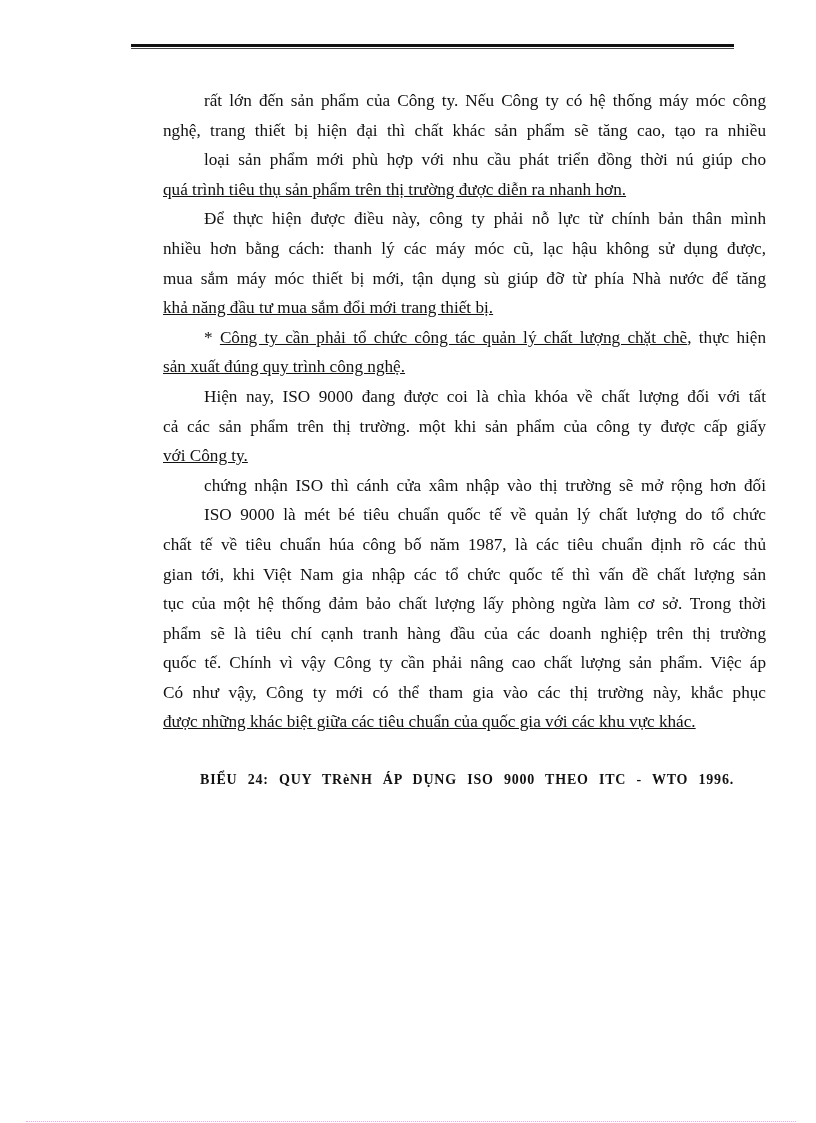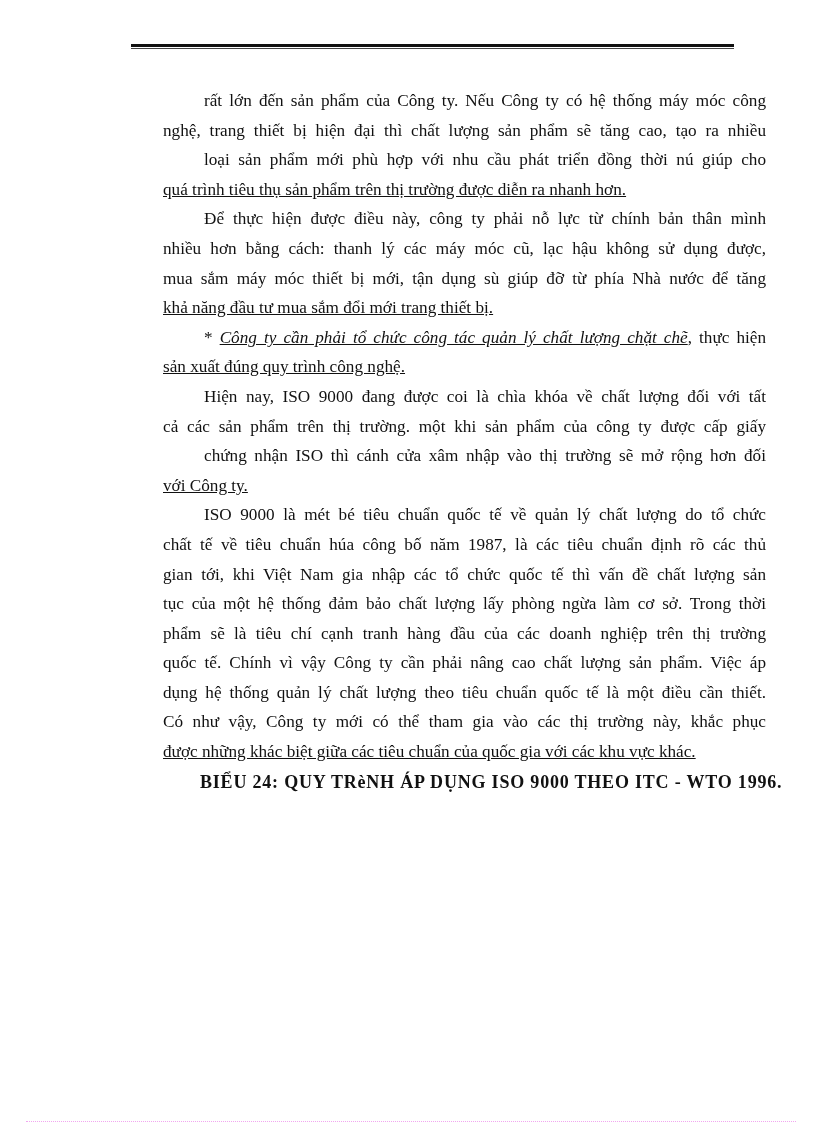--- a/index.html
+++ b/index.html
@@ -5,58 +5,57 @@
   html, body { margin:0; padding:0; background:#ffffff; }
   body { width:816px; height:1123px; position:relative; overflow:hidden;
          font-family:"Liberation Serif","DejaVu Serif",serif; color:#111; }
   .header-rule { position:absolute; left:131px; top:44px; width:603px; height:6px; }
   .header-rule .thick { position:absolute; left:0; top:0; width:100%; height:3px; background:#111; }
   .header-rule .thin { position:absolute; left:0; top:4px; width:100%; height:1px; background:#444; }
   .body-text { position:absolute; left:131px; top:86px; width:603px; font-size:17.2px; line-height:29.6px; text-align:justify;margin-left:32px; }
   .line { display:block; white-space:nowrap; text-align:justify; text-align-last:justify; height:29.6px; }
   .line.last { text-align-last:left;text-decoration:underline; }
   .indent { padding-left:41px; }
-  .u { text-decoration:underline;font-style:italic; }
-  .caption { position:absolute; left:200px; top:772px; width:534px; font-size:18px; font-weight:bold; letter-spacing:0.8px; text-align:justify; text-align-last:justify; white-space:nowrap; }
+  .u { text-decoration:underline; }
+  .caption { position:absolute; left:200px; top:772px; width:534px; font-size:14px; font-weight:bold; letter-spacing:0.8px; text-align:justify; text-align-last:justify; white-space:nowrap; }
   .footer-dots { position:absolute; left:26px; top:1121px; width:770px; height:0; border-top:1px dotted #f2a6f0; }
 </style>
 </head>
 <body>
 
 <div class="header-rule">
   <div class="thick"></div>
   <div class="thin"></div>
 </div>
 
 <div class="body-text">
 
   <span class="line indent">rất lớn đến sản phẩm của Công ty. Nếu Công ty có hệ thống máy móc công</span>
-  <span class="line">nghệ, trang thiết bị hiện đại thì chất lượng sản phẩm sẽ tăng cao, tạo ra nhiều</span>
+  <span class="line">nghệ, trang thiết bị hiện đại thì chất khác sản phẩm sẽ tăng cao, tạo ra nhiều</span>
   <span class="line indent">loại sản phẩm mới phù hợp với nhu cầu phát triển đồng thời nú giúp cho</span>
   <span class="line last">quá trình tiêu thụ sản phẩm trên thị trường được diễn ra nhanh hơn.</span>
 
   <span class="line indent">Để thực hiện được điều này, công ty phải nỗ lực từ chính bản thân mình</span>
   <span class="line">nhiều hơn bằng cách: thanh lý các máy móc cũ, lạc hậu không sử dụng được,</span>
   <span class="line">mua sắm máy móc thiết bị mới, tận dụng sù giúp đỡ từ phía Nhà nước để tăng</span>
   <span class="line last">khả năng đầu tư mua sắm đổi mới trang thiết bị.</span>
 
   <span class="line indent"><span>* </span><span class="u">Công ty cần phải tổ chức công tác quản lý chất lượng chặt chẽ</span><span>, thực hiện</span></span>
   <span class="line last">sản xuất đúng quy trình công nghệ.</span>
 
   <span class="line indent">Hiện nay, ISO 9000 đang được coi là chìa khóa về chất lượng đối với tất</span>
   <span class="line">cả các sản phẩm trên thị trường. một khi sản phẩm của công ty được cấp giấy</span>
+  <span class="line last">với Công ty.</span>
   <span class="line indent">chứng nhận ISO thì cánh cửa xâm nhập vào thị trường sẽ mở rộng hơn đối</span>
-  <span class="line last">với Công ty.</span>
 
   <span class="line indent">ISO 9000 là mét bé tiêu chuẩn quốc tế về quản lý chất lượng do tổ chức</span>
   <span class="line">chất tế về tiêu chuẩn húa công bố năm 1987, là các tiêu chuẩn định rõ các thủ</span>
   <span class="line">gian tới, khi Việt Nam gia nhập các tổ chức quốc tế thì vấn đề chất lượng sản</span>
   <span class="line">tục của một hệ thống đảm bảo chất lượng lấy phòng ngừa làm cơ sở. Trong thời</span>
   <span class="line">phẩm sẽ là tiêu chí cạnh tranh hàng đầu của các doanh nghiệp trên thị trường</span>
   <span class="line">quốc tế. Chính vì vậy Công ty cần phải nâng cao chất lượng sản phẩm. Việc áp</span>
-  <span class="line">dụng hệ thống quản lý chất lượng theo tiêu chuẩn quốc tế là một điều cần thiết.</span>
   <span class="line">Có như vậy, Công ty mới có thể tham gia vào các thị trường này, khắc phục</span>
   <span class="line last">được những khác biệt giữa các tiêu chuẩn của quốc gia với các khu vực khác.</span>
 </div>
 
 <div class="caption">BIỂU 24: QUY TRèNH ÁP DỤNG ISO 9000 THEO ITC - WTO 1996.</div>
 
 <div class="footer-dots"></div>
 
 </body></html>

